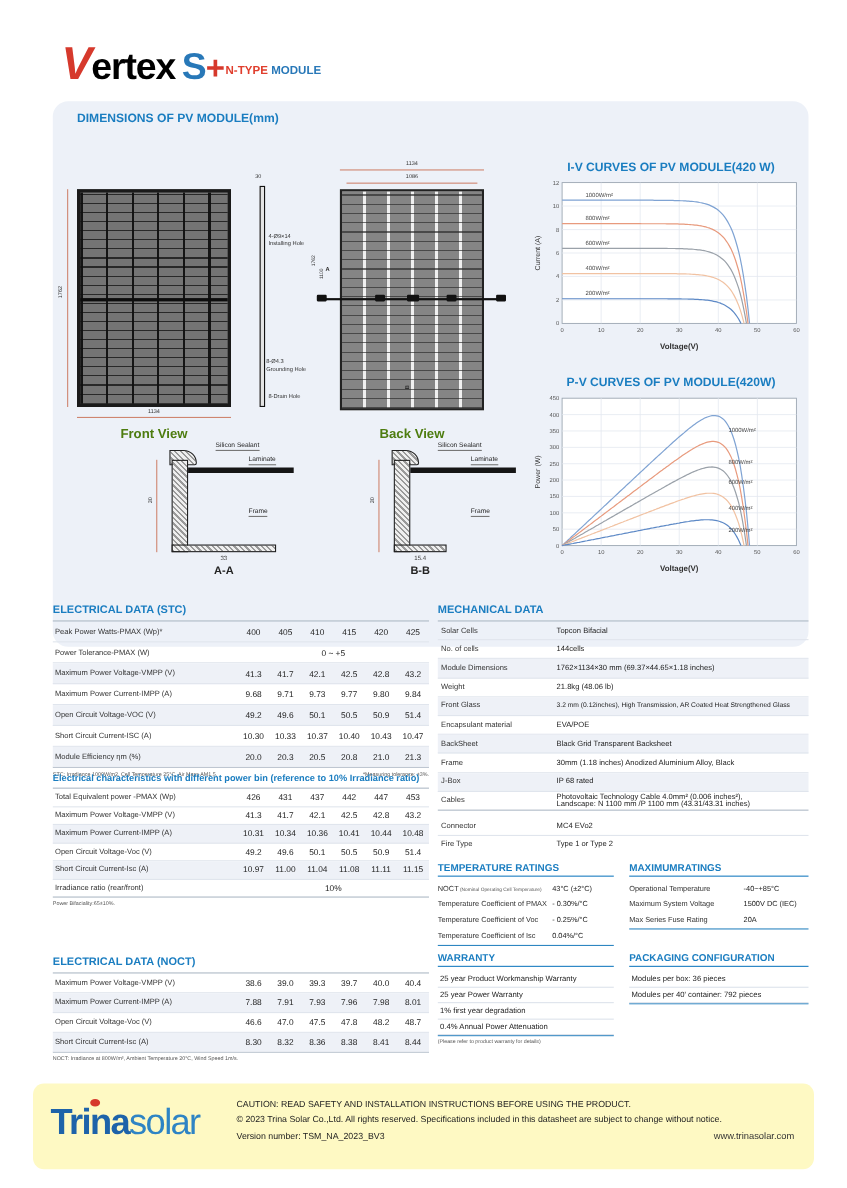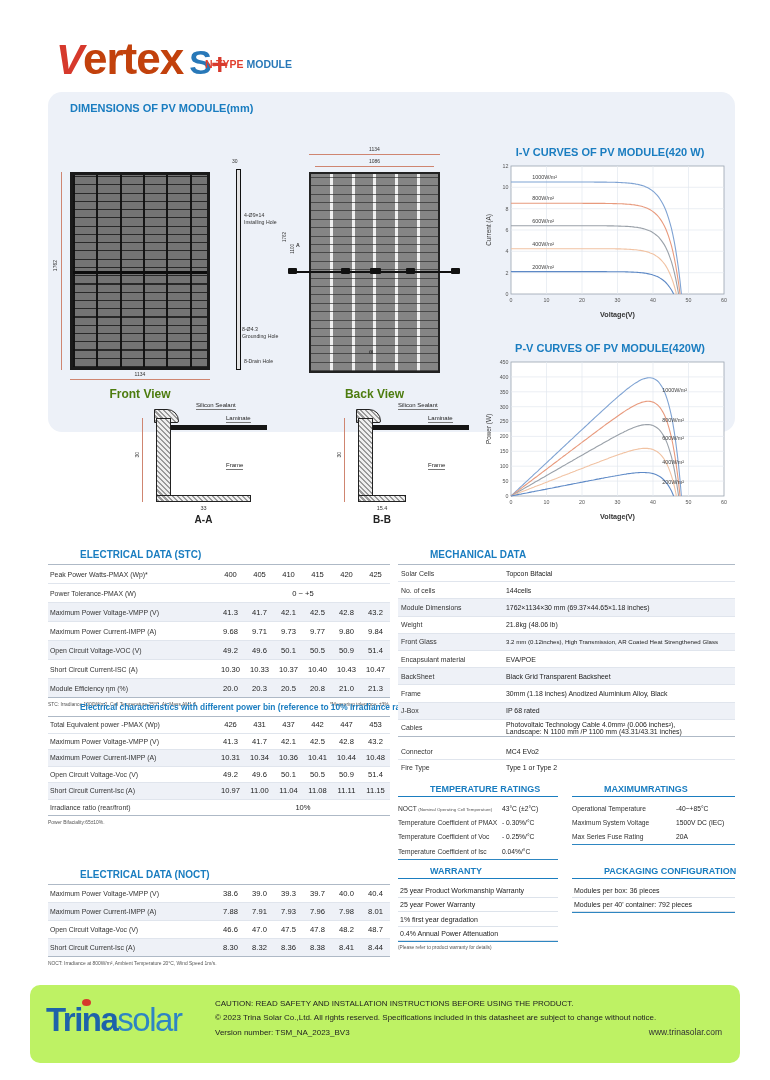--- a/index.html
+++ b/index.html
@@ -1,27 +1,27 @@
 <!DOCTYPE html>
 <html><head>
 <meta charset="utf-8">
 <style>
   html,body{margin:0;padding:0;background:#fff;}
   #page{position:relative;width:770px;height:1080px;background:#fff;font-family:"Liberation Sans",sans-serif;overflow:hidden;}
   
   .brand{position:absolute;left:56px;top:34px;font-weight:700;letter-spacing:-1px;}
   .brand .lv{font-size:42px;color:#d6392c;font-style:italic;}
-  .brand .le{font-size:44px;color:#c2410c;}
+  .brand .le{font-size:34px;color:#000000;}
   .brand .ls{font-size:34px;color:#2878b8;margin-left:6px;}
   .brand .lp{font-size:30px;color:#d6392c;}
   .tagline{position:absolute;left:205px;top:58px;font-size:10.5px;font-weight:700;}
   .tagline .tr{color:#e03e2d;}
   .tagline .tb{color:#2878b8;font-weight:600;margin-left:3px;}
   
-  .panel{position:absolute;left:48px;top:92px;width:687px;height:340px;background:#edf1f8;border-radius:14px;}
+  .panel{position:absolute;left:48px;top:92px;width:687px;height:496px;background:#edf1f8;border-radius:14px;}
   .p-title{position:absolute;left:22px;top:10px;font-size:11px;font-weight:700;color:#1a7dc0;}
   .grid-front{position:absolute;left:22px;top:80px;width:140px;height:198px;background-color:#747474;
     background-image:repeating-linear-gradient(0deg,rgba(15,15,15,.75) 0 1px,transparent 1px 8.25px),
     repeating-linear-gradient(90deg,rgba(10,10,10,.9) 0 2px,transparent 2px 23.3px);
     border:3px solid #1a1a1a;box-sizing:border-box;}
   .grid-front::after{content:"";position:absolute;left:0;right:0;top:50%;height:3px;background:#0d0d0d;}
   .grid-back{position:absolute;left:261px;top:80px;width:131px;height:201px;background-color:#f0f0f0;
     background-image:repeating-linear-gradient(0deg,rgba(40,40,40,.65) 0 1px,transparent 1px 8.4px),
     repeating-linear-gradient(90deg,#858585 0 18.8px,#f0f0f0 18.8px 21.8px);
     border:2px solid #222;box-sizing:border-box;}
@@ -43,21 +43,21 @@
   .xs-lbl{position:absolute;font-size:6px;color:#222;border-bottom:1px solid #777;padding-bottom:1px;white-space:nowrap;}
   .xs-dimv{position:absolute;left:8px;top:14px;width:1px;height:84px;background:#cf8570;}
   .xs-dimvt{position:absolute;left:0px;top:48px;font-size:5px;color:#333;}
   .xs-dimw{position:absolute;top:101px;font-size:5.5px;color:#333;text-align:center;}
   .xs-cap{position:absolute;top:110px;font-size:10px;font-weight:600;color:#222;text-align:center;}
   
   .chartcard{position:absolute;width:252px;}
   .chart-title{font-size:11px;font-weight:700;color:#1a7dc0;text-align:center;margin-bottom:2px;white-space:nowrap;}
   
   .sect{position:absolute;}
-  .sec-title{font-size:10px;font-weight:700;color:#1a7dc0;margin-bottom:4px;white-space:nowrap;padding-left:32px;}
+  .sec-title{font-size:10px;font-weight:700;color:#1a7dc0;margin-bottom:4px;white-space:nowrap;}
   .sec-title.sm{font-size:8.4px;font-weight:700;}
   .spec{border-top:1px solid #aeb9c6;border-bottom:1px solid #aeb9c6;}
   .srow{display:grid;grid-template-columns:168px repeat(6,1fr);align-items:center;border-bottom:1px solid #e0e5ed;}
   .srow:last-child{border-bottom:none;}
   .srow.alt{background:#eef1f7;}
   .h18 .srow{height:18px;} .h15 .srow{height:15.5px;} .h17 .srow{height:17px;}
   .slab{font-size:6.9px;color:#333;padding-left:2px;white-space:nowrap;}
   .scell{font-size:7.6px;color:#222;text-align:center;}
   .sspan{grid-column:2/8;text-align:center;font-size:7.6px;color:#222;}
   .foot{font-size:4.9px;color:#555;margin-top:4px;display:flex;justify-content:space-between;}
@@ -75,21 +75,21 @@
   .pairs{border-bottom:1.4px solid #2e86c1;}
   .ptitle{border-bottom:1px solid #1a7dc0;padding-bottom:2px;}
   .prow{display:grid;grid-template-columns:104px 1fr;align-items:center;min-height:14.4px;}
   .plab{font-size:6.7px;color:#333;white-space:nowrap;}
   .plab .tiny{font-size:4.4px;color:#555;}
   .pval{font-size:6.7px;color:#222;white-space:nowrap;}
   .list .item{font-size:7px;color:#222;padding:3.5px 0 3px 2px;border-bottom:1px solid #dde3eb;white-space:nowrap;}
   .list{border-bottom:1.4px solid #2e86c1;}
   .lfoot{font-size:4.8px;color:#555;margin-top:3px;}
   
-  .fband{position:absolute;left:30px;top:985px;width:710px;height:78px;background:#bef264;border-radius:10px;}
+  .fband{position:absolute;left:30px;top:985px;width:710px;height:78px;background:#fef9c3;border-radius:10px;}
   .flogo{position:absolute;left:16px;top:16px;font-size:33px;letter-spacing:-1.5px;}
   .flogo .ft{font-weight:800;color:#1e63a9;}
   .flogo .fs{font-weight:400;color:#2e84c4;}
   .fdot{position:absolute;left:52px;top:14px;width:9px;height:7px;border-radius:50%;background:#d6392c;}
   .ftext{position:absolute;left:185px;top:12px;font-size:8px;color:#222;line-height:1.8;}
   .fsite{position:absolute;right:18px;top:42px;font-size:8.5px;color:#333;}
 </style>
 </head>
 <body>
 

